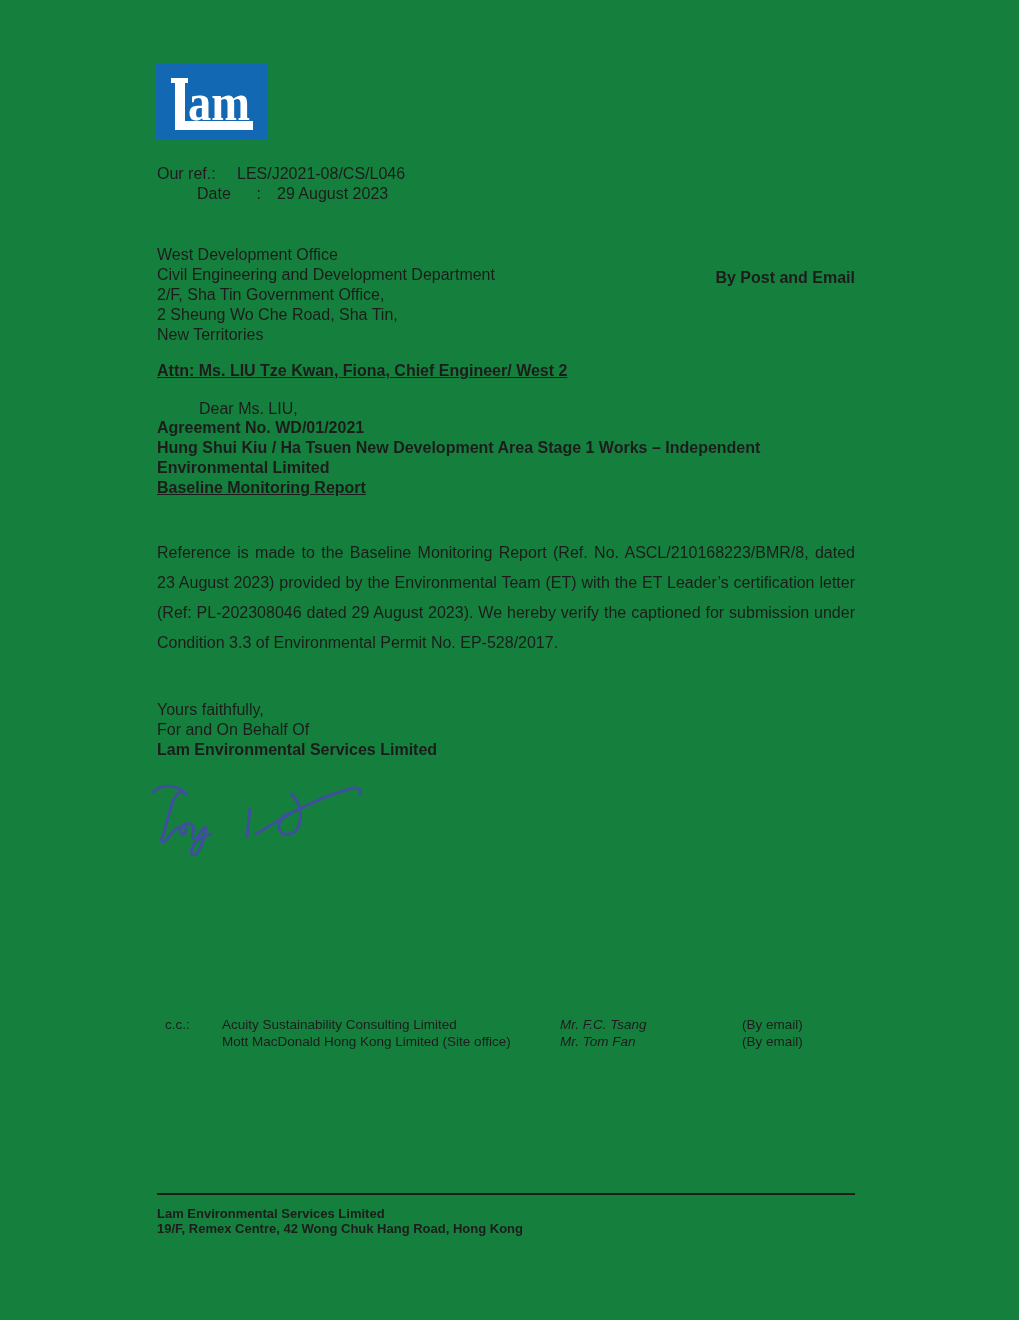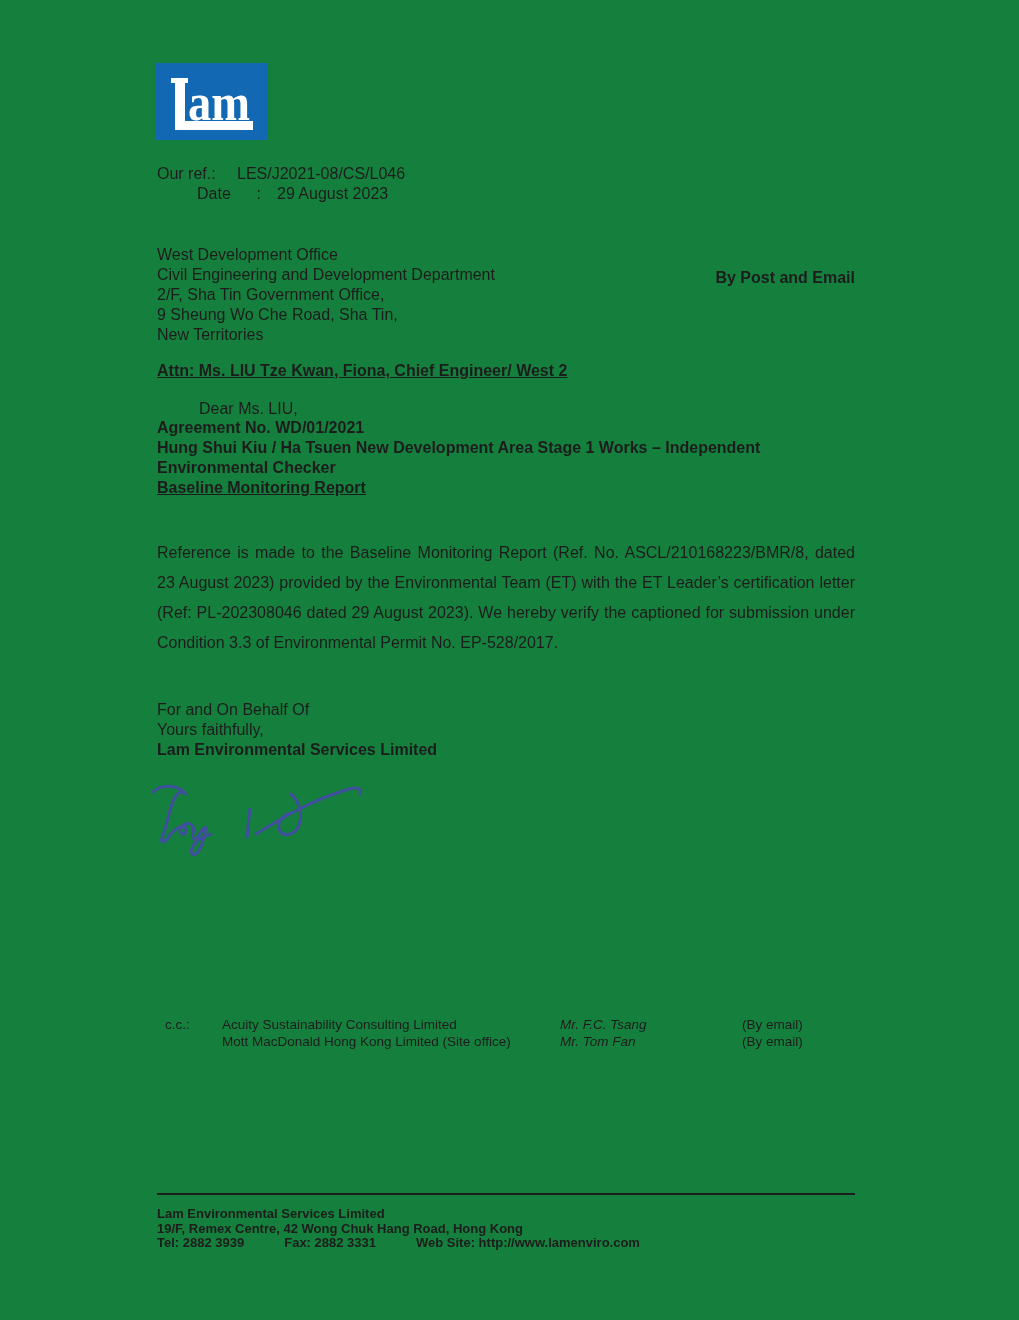--- a/index.html
+++ b/index.html
@@ -91,40 +91,40 @@
       <span>29 August 2023</span>
     </div>
   </div>
 
   <div class="abs by-post">By Post and Email</div>
 
   <div class="abs recipient">
     <div>West Development Office</div>
     <div>Civil Engineering and Development Department</div>
     <div>2/F, Sha Tin Government Office,</div>
-    <div>9 Sheung Wo Che Road, Sha Tin,</div>
+    <div>2 Sheung Wo Che Road, Sha Tin,</div>
     <div>New Territories</div>
   </div>
 
   <div class="abs attn-line">Attn: Ms. LIU Tze Kwan, Fiona, Chief Engineer/ West 2</div>
 
   <div class="abs salutation">Dear Ms. LIU,</div>
 
   <div class="abs subject">
     <div>Agreement No. WD/01/2021</div>
     <div>Hung Shui Kiu / Ha Tsuen New Development Area Stage 1 Works – Independent</div>
-    <div>Environmental Checker</div>
+    <div>Environmental Limited</div>
     <div class="underline">Baseline Monitoring Report</div>
   </div>
 
   <div class="abs body-par">Reference is made to the Baseline Monitoring Report (Ref. No. ASCL/210168223/BMR/8, dated 23 August 2023) provided by the Environmental Team (ET) with the ET Leader’s certification letter (Ref: PL-202308046 dated 29 August 2023). We hereby verify the captioned for submission under Condition 3.3 of Environmental Permit No. EP-528/2017.</div>
 
   <div class="abs closing">
+    <div>Yours faithfully,</div>
     <div>For and On Behalf Of</div>
-    <div>Yours faithfully,</div>
     <div class="bold">Lam Environmental Services Limited</div>
   </div>
 
   <div class="abs signature">
     <svg width="222" height="78" viewBox="0 0 222 78">
       <g fill="none" stroke="#3f4e9d" stroke-width="3" stroke-linecap="round" stroke-linejoin="round">
         <path d="M3,10 C11,2 27,2 36,12 C30,6 24,14 21,25 C17,39 15,49 12,56 C10,61 14,61 18,56 C23,49 29,43 34,45 C38,47 36,53 32,52 C28,51 30,44 36,42 C42,40 45,45 43,51 C41,57 45,59 49,53 C52,48 55,44 56,46 C54,56 52,66 47,71 C43,75 39,71 43,64 C46,58 54,54 61,52"></path>
         <path d="M100,27 C99,35 98,45 97,55"></path>
         <path d="M106,52 C132,36 162,18 196,8 C204,5 213,5 210,12"></path>
         <path d="M141,12 C149,19 153,31 149,43 C146,52 134,56 130,49 C126,42 132,33 141,31"></path>
@@ -145,18 +145,15 @@
       <span class="cc-org-cell">Mott MacDonald Hong Kong Limited (Site office)</span>
       <span class="cc-person-cell">Mr. Tom Fan</span>
       <span class="cc-method-cell">(By email)</span>
     </div>
   </div>
 
   <div class="abs footer-rule"></div>
   <div class="abs footer-text">
     <div>Lam Environmental Services Limited</div>
     <div>19/F, Remex Centre, 42 Wong Chuk Hang Road, Hong Kong</div>
-    <div class="footer-contacts">
-      <span>Tel: 2882 3939</span><span class="gap40"></span><span>Fax: 2882 3331</span><span class="gap40"></span><span>Web Site: http://www.lamenviro.com</span>
-    </div>
   </div>
 
 </div>
 
 </body></html>

